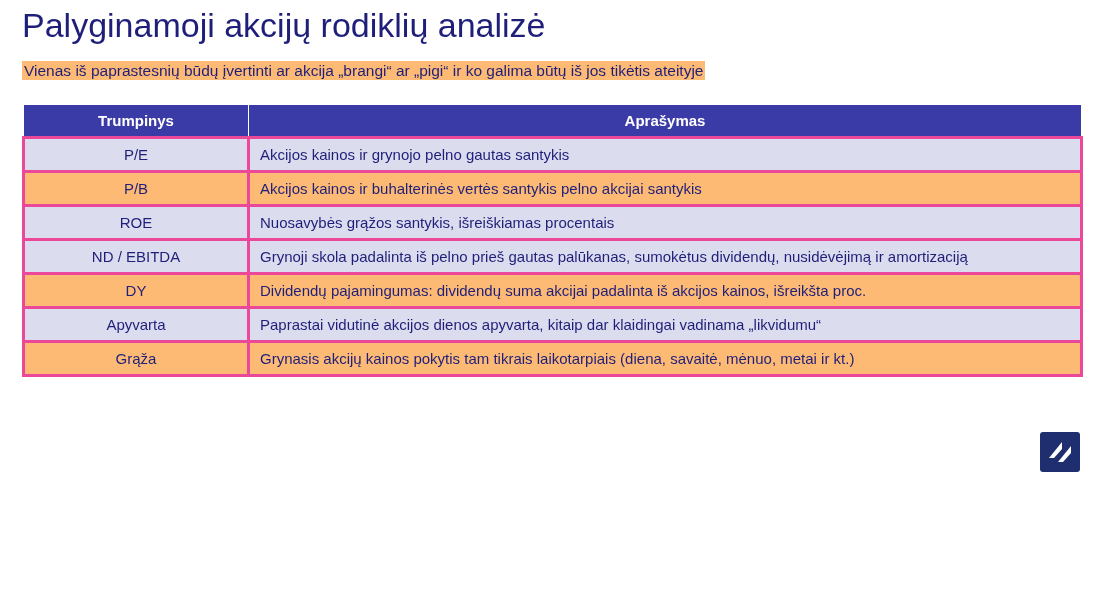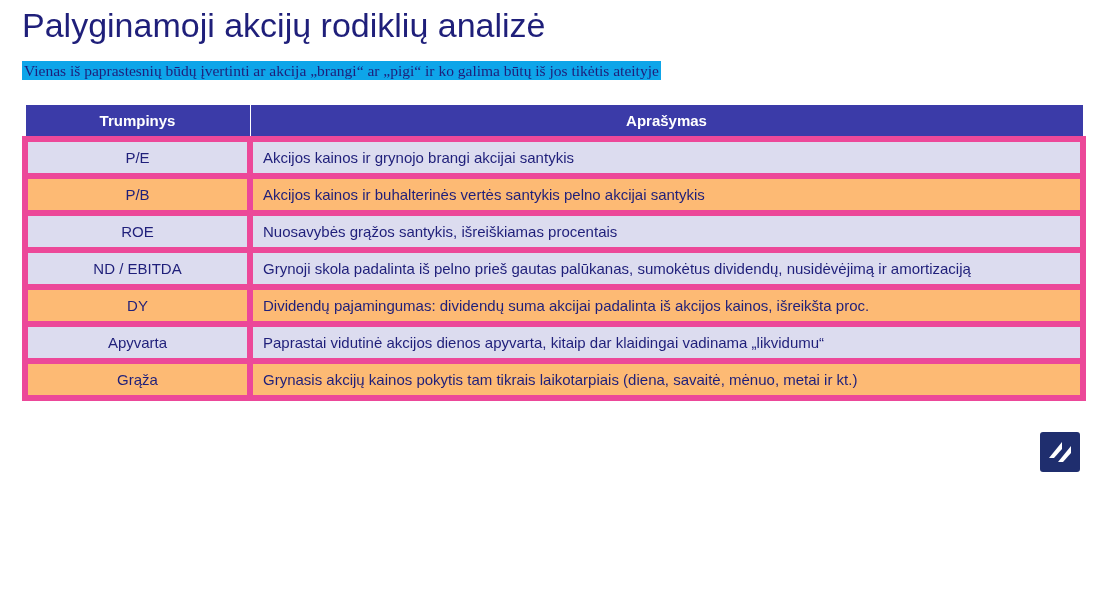--- a/index.html
+++ b/index.html
@@ -30,26 +30,25 @@
     white-space: nowrap;
   }
   .subtitle-wrap {
     position: absolute;
     left: 22px;
     top: 60px;
     width: 950px;
   }
   .subtitle {
     display: inline;
-    background: #0ea5e9;
+    background: #fdba74;
     color: #1F1F7A;
     font-size: 15.5px;
     line-height: 22px;
     padding: 1px 2px;
-    font-family: Liberation Serif, serif;
   }
   table.ratios {
     position: absolute;
     left: 22px;
     top: 104px;
     width: 1058px;
     border-collapse: collapse;
     table-layout: fixed;
   }
   table.ratios th {
@@ -57,21 +56,21 @@
     color: #ffffff;
     font-size: 15px;
     font-weight: bold;
     padding: 7px 4px;
     text-align: center;
     border: 1px solid #ffffff;
   }
   table.ratios td {
     font-size: 15px;
     color: #1F1F7A;
-    border: 6px solid #ec4899;
+    border: 3px solid #ec4899;
     padding: 7px 10px;
     vertical-align: middle;
   }
   table.ratios td.abbr {
     text-align: center;
     padding-left: 2px;
     padding-right: 2px;
   }
   table.ratios tr.odd td {
     background: #DCDCEF;
@@ -112,21 +111,21 @@
     </colgroup>
     <thead>
       <tr>
         <th>Trumpinys</th>
         <th>Aprašymas</th>
       </tr>
     </thead>
     <tbody>
       <tr class="odd">
         <td class="abbr">P/E</td>
-        <td class="desc">Akcijos kainos ir grynojo brangi akcijai santykis</td>
+        <td class="desc">Akcijos kainos ir grynojo pelno gautas santykis</td>
       </tr>
       <tr class="even">
         <td class="abbr">P/B</td>
         <td class="desc">Akcijos kainos ir buhalterinės vertės santykis pelno akcijai santykis</td>
       </tr>
       <tr class="odd">
         <td class="abbr">ROE</td>
         <td class="desc">Nuosavybės grąžos santykis, išreiškiamas procentais</td>
       </tr>
       <tr class="odd">

